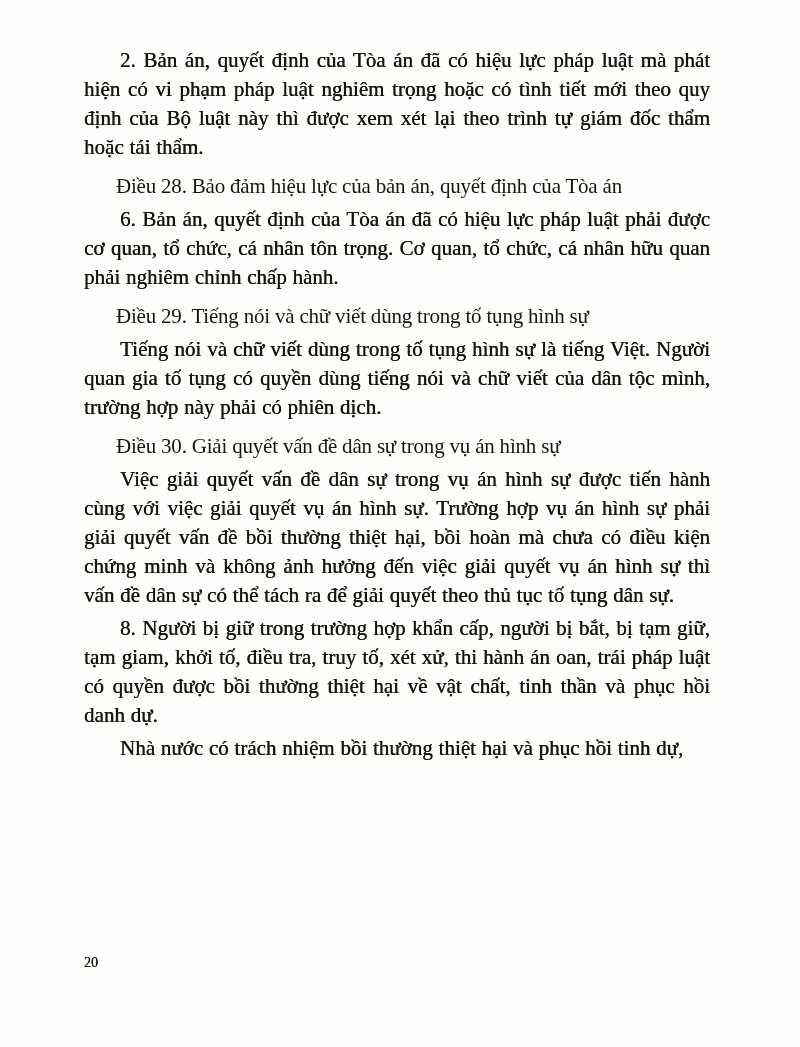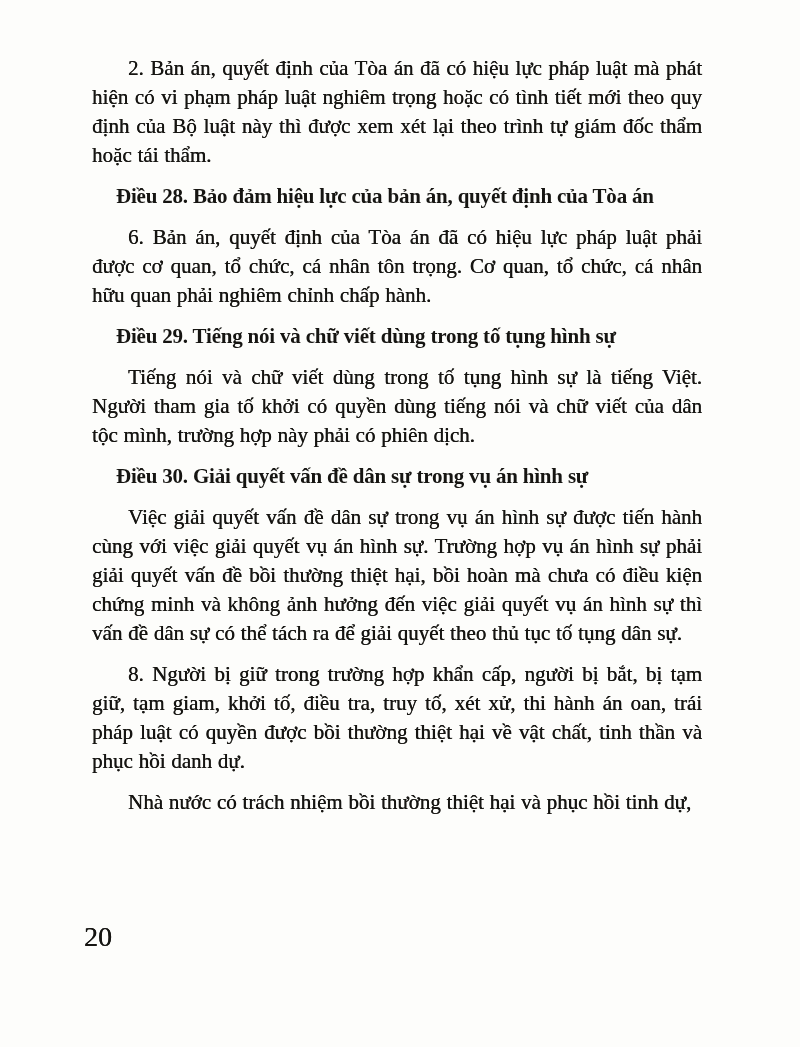--- a/index.html
+++ b/index.html
@@ -20,58 +20,58 @@
     position: absolute;
     left: 80px;
     top: 42px;
     width: 634px;
   }
   p.body-par {
     font-size: 21px;
     line-height: 29px;
     text-align: justify;
     text-indent: 36px;
-    margin: 12px;
+    margin: 4px;
     text-shadow: 0.35px 0.15px 0 currentColor; 
     word-spacing: 0.5px;
   }
   h2.article-heading {
     font-size: 21px;
     line-height: 29px;
-    font-weight: bold;
+    font-weight: normal;
     text-indent: 36px;
     letter-spacing: -0.2px;
     margin: 10px 0 0 0;
     text-align: left;
   }
   .page-number {
     position: absolute;
     left: 84px;
-    top: 924px;
-    font-size: 28px;
+    top: 950px;
+    font-size: 14px;
     line-height: 26px;
     text-shadow: 0.3px 0.1px 0 currentColor;
   }
 </style>
 </head>
 <body>
 
 <div class="page">
   <div class="text-block">
 
     <p class="body-par">2. Bản án, quyết định của Tòa án đã có hiệu lực pháp luật mà phát hiện có vi phạm pháp luật nghiêm trọng hoặc có tình tiết mới theo quy định của Bộ luật này thì được xem xét lại theo trình tự giám đốc thẩm hoặc tái thẩm.</p>
 
     <h2 class="article-heading">Điều 28. Bảo đảm hiệu lực của bản án, quyết định của Tòa án</h2>
 
     <p class="body-par">6. Bản án, quyết định của Tòa án đã có hiệu lực pháp luật phải được cơ quan, tổ chức, cá nhân tôn trọng. Cơ quan, tổ chức, cá nhân hữu quan phải nghiêm chỉnh chấp hành.</p>
 
 
     <h2 class="article-heading">Điều 29. Tiếng nói và chữ viết dùng trong tố tụng hình sự</h2>
 
-    <p class="body-par">Tiếng nói và chữ viết dùng trong tố tụng hình sự là tiếng Việt. Người tham gia tố khởi có quyền dùng tiếng nói và chữ viết của dân tộc mình, trường hợp này phải có phiên dịch.</p>
+    <p class="body-par">Tiếng nói và chữ viết dùng trong tố tụng hình sự là tiếng Việt. Người quan gia tố tụng có quyền dùng tiếng nói và chữ viết của dân tộc mình, trường hợp này phải có phiên dịch.</p>
 
     <h2 class="article-heading">Điều 30. Giải quyết vấn đề dân sự trong vụ án hình sự</h2>
 
     <p class="body-par">Việc giải quyết vấn đề dân sự trong vụ án hình sự được tiến hành cùng với việc giải quyết vụ án hình sự. Trường hợp vụ án hình sự phải giải quyết vấn đề bồi thường thiệt hại, bồi hoàn mà chưa có điều kiện chứng minh và không ảnh hưởng đến việc giải quyết vụ án hình sự thì vấn đề dân sự có thể tách ra để giải quyết theo thủ tục tố tụng dân sự.</p>
 
 
     <p class="body-par">8. Người bị giữ trong trường hợp khẩn cấp, người bị bắt, bị tạm giữ, tạm giam, khởi tố, điều tra, truy tố, xét xử, thi hành án oan, trái pháp luật có quyền được bồi thường thiệt hại về vật chất, tinh thần và phục hồi danh dự.</p>
 
     <p class="body-par">Nhà nước có trách nhiệm bồi thường thiệt hại và phục hồi tinh dự,</p>
 

